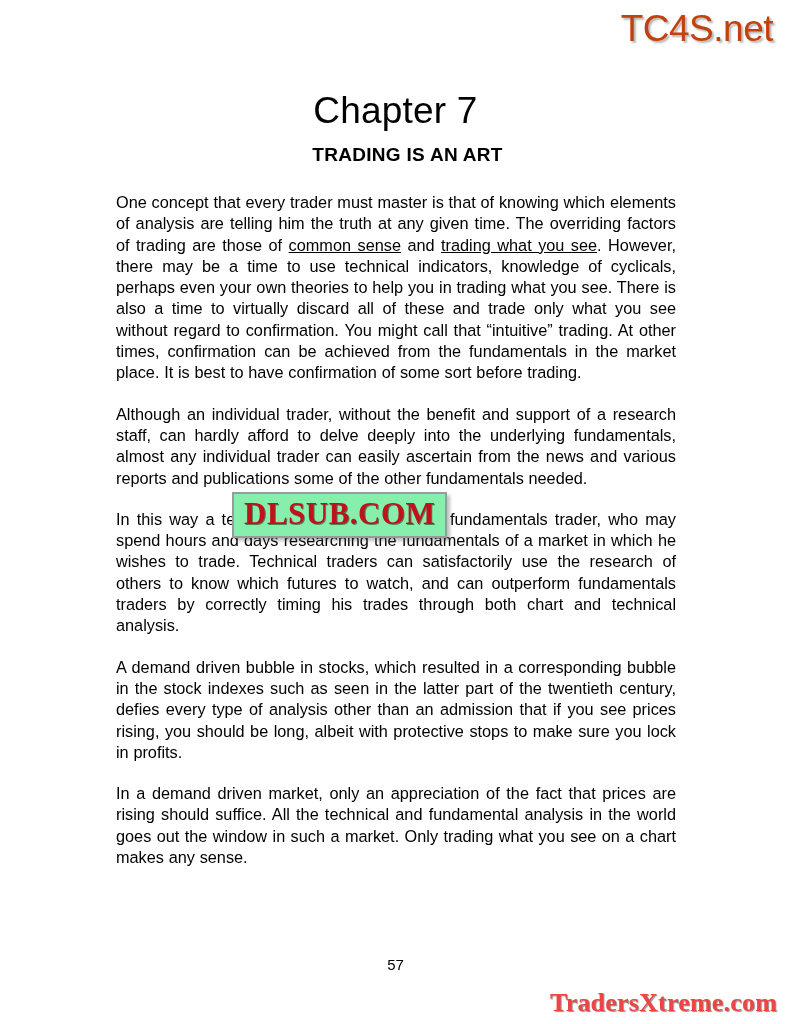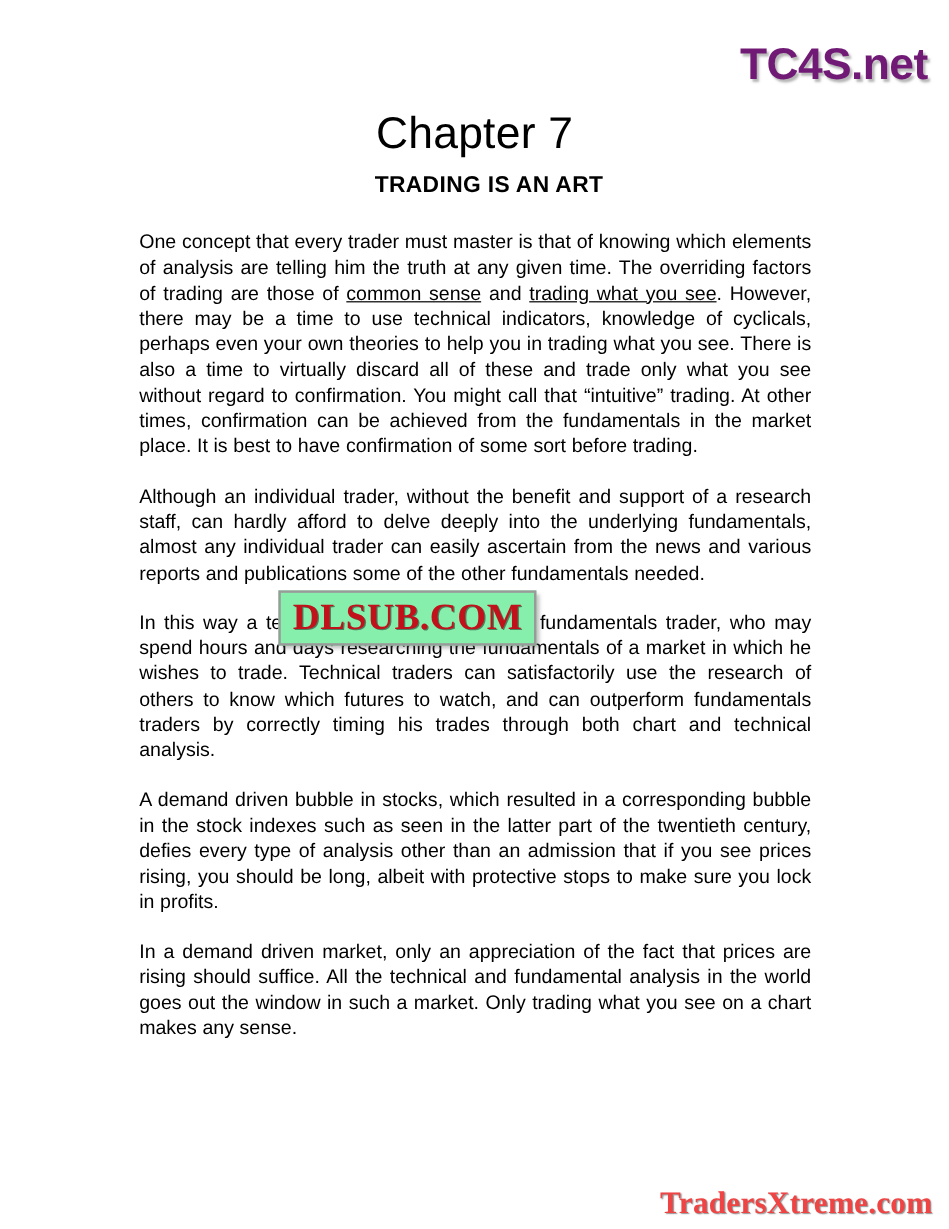--- a/index.html
+++ b/index.html
@@ -20,26 +20,25 @@
     position: absolute;
     inset: 0;
   }
 
   
   .top-watermark {
     position: absolute;
     top: 8px;
     right: 18px;
     font-family: "Liberation Sans", sans-serif;
-    font-weight: bold;
+    font-weight: normal;
     font-size: 37px;
     letter-spacing: -0.5px;
-    color: #701a75;
+    color: #c2410c;
     text-shadow: 2px 2px 2px rgba(120,120,120,0.55);
-    margin-top: 25px;
   }
 
   
   .chapter-title {
     position: absolute;
     top: 90px;
     left: 0;
     width: 100%;
     text-align: center;
     font-size: 37px;
@@ -136,16 +135,17 @@
     <p class="para">In this way a technical trader differs from a fundamentals trader, who may spend hours and days researching the fundamentals of a market in which he wishes to trade.  Technical traders can satisfactorily use the research of others to know which futures to watch, and can outperform fundamentals traders by correctly timing his trades through both chart and technical analysis.</p>
 
     <p class="para">A demand driven bubble in stocks, which resulted in a corresponding bubble in the stock indexes such as seen in the latter part of the twentieth century, defies every type of analysis other than an admission that if you see prices rising, you should be long, albeit with protective stops to make sure you lock in profits.</p>
 
     <p class="para">In a demand driven market, only an appreciation of the fact that prices are rising should suffice.  All the technical and fundamental analysis in the world goes out the window in such a market.  Only trading what you see on a chart makes any sense.</p>
 
   </div>
 
   <div class="center-watermark">DLSUB.COM</div>
 
+  <div class="page-number">57</div>
 
   <div class="bottom-watermark">TradersXtreme.com</div>
 
 </div>
 
 </body></html>

